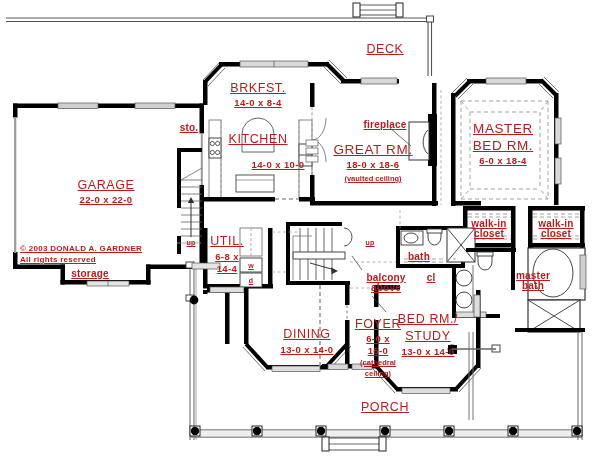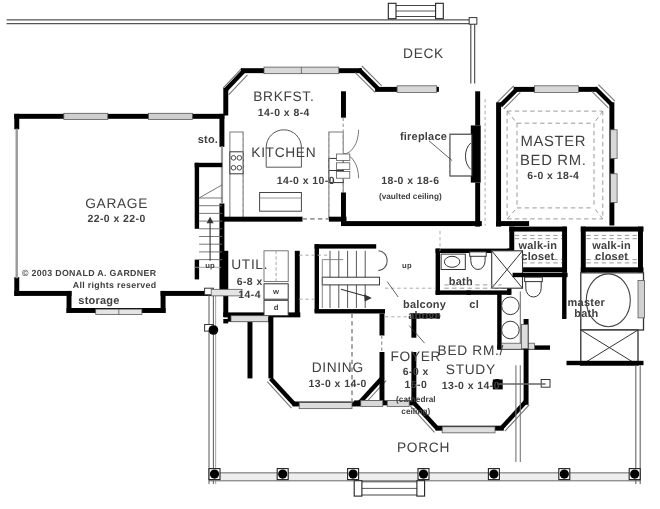--- a/index.html
+++ b/index.html
@@ -1,19 +1,19 @@
 <!DOCTYPE html>
 <html><head>
 <meta charset="utf-8">
 <style>
   html,body{margin:0;padding:0;background:#ffffff;}
   body{width:600px;height:463px;overflow:hidden;font-family:"Liberation Sans",sans-serif;}
   #plan{position:relative;width:600px;height:463px;background:#ffffff;}
   #plan svg{position:absolute;left:0;top:0;}
-  .lbl{position:absolute;color:#404040;text-align:center;line-height:1.12;white-space:nowrap;}
+  .lbl{position:absolute;color:#b91c1c;text-align:center;line-height:1.12;white-space:nowrap;text-decoration:underline;}
   .room-name{font-size:12.5px;font-weight:400;letter-spacing:.6px;font-family:"Liberation Sans",sans-serif;}
   .room-name.big{font-size:13.5px;}
   .dims{font-size:9.5px;font-weight:bold;letter-spacing:.4px;}
   .tiny{font-size:7px;font-weight:bold;letter-spacing:.2px;}
   .tiny2{font-size:10px;font-weight:bold;letter-spacing:.2px;}
   .note{font-size:7.5px;font-weight:bold;}
   .copy{font-size:8px;font-weight:bold;letter-spacing:.3px;line-height:1.35;}
   .ctr{transform:translateX(-50%);}
 </style>
 </head>
@@ -372,37 +372,38 @@
     <line x1="352" y1="256" x2="362" y2="270"></line>
     <line x1="372" y1="296" x2="386" y2="312"></line>
   </g>
 </svg>
 
 <div class="lbl room-name ctr" style="left:385px;top:42px;">DECK</div>
 
 <div class="lbl room-name ctr" style="left:106px;top:178px;">GARAGE</div>
 <div class="lbl dims ctr" style="left:106px;top:195px;">22-0  x  22-0</div>
 
-<div class="lbl copy" style="left:20px;top:244px;text-align:right;">
+<div class="lbl copy" style="left:20px;top:244px;text-align:left;">
   <div>© 2003 DONALD A. GARDNER</div>
   <div>All rights  reserved</div>
 </div>
 
 <div class="lbl tiny2 ctr" style="left:90px;top:268px;">storage</div>
 
 <div class="lbl tiny2 ctr" style="left:189px;top:122px;">sto.</div>
 
 <div class="lbl tiny ctr" style="left:191px;top:239px;">up</div>
 
 <div class="lbl room-name ctr" style="left:258px;top:81px;">BRKFST.</div>
 <div class="lbl dims ctr" style="left:258px;top:98px;">14-0  x  8-4</div>
 
 <div class="lbl room-name ctr" style="left:258px;top:132px;">KITCHEN</div>
 <div class="lbl dims ctr" style="left:258px;top:160px;margin-left:20px;">14-0  x  10-0</div>
 
+<div class="lbl room-name big ctr" style="left:373px;top:142px;">GREAT  RM.</div>
 <div class="lbl dims ctr" style="left:373px;top:160px;">18-0  x  18-6</div>
 <div class="lbl note ctr" style="left:373px;top:175px;">(vaulted  ceiling)</div>
 
 <div class="lbl tiny2 ctr" style="left:385px;top:119px;">fireplace</div>
 
 <div class="lbl room-name big ctr" style="left:503px;top:121px;">MASTER</div>
 <div class="lbl room-name big ctr" style="left:503px;top:138px;">BED  RM.</div>
 <div class="lbl dims ctr" style="left:503px;top:156px;">6-0  x  18-4</div>
 
 <div class="lbl room-name ctr" style="left:227px;top:234px;">UTIL.</div>

